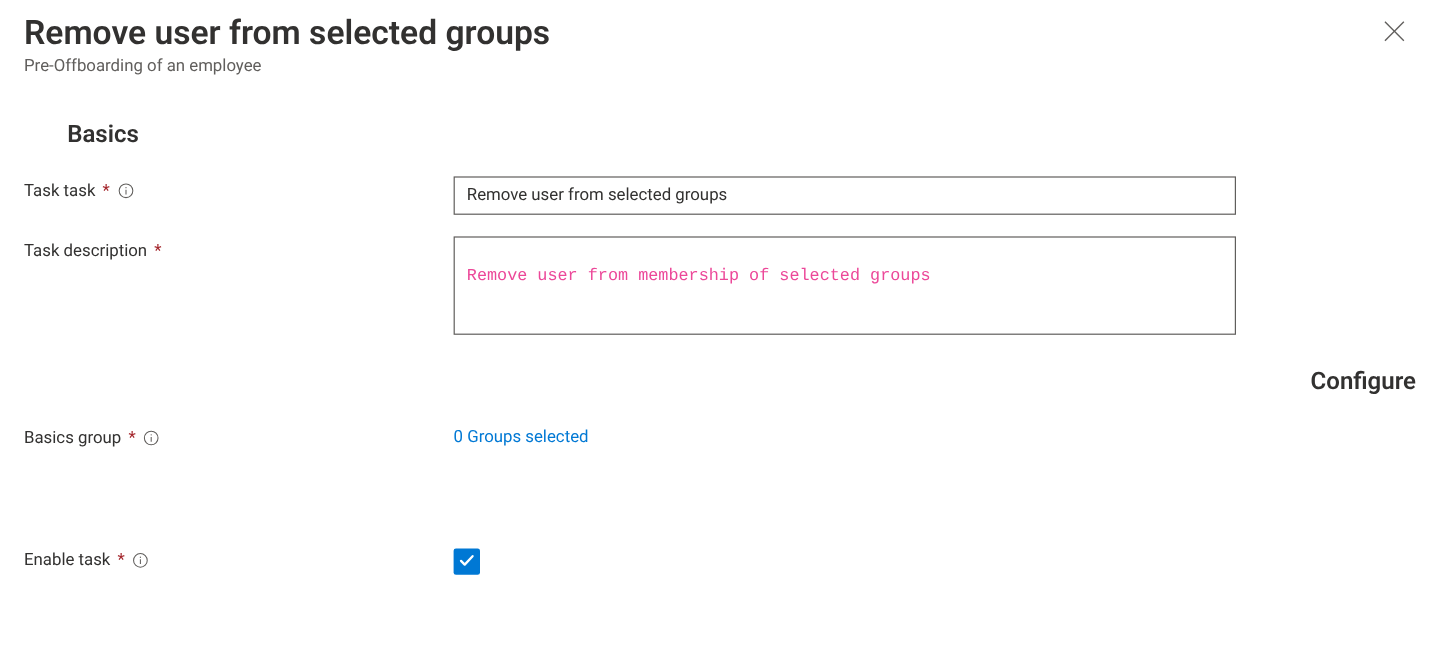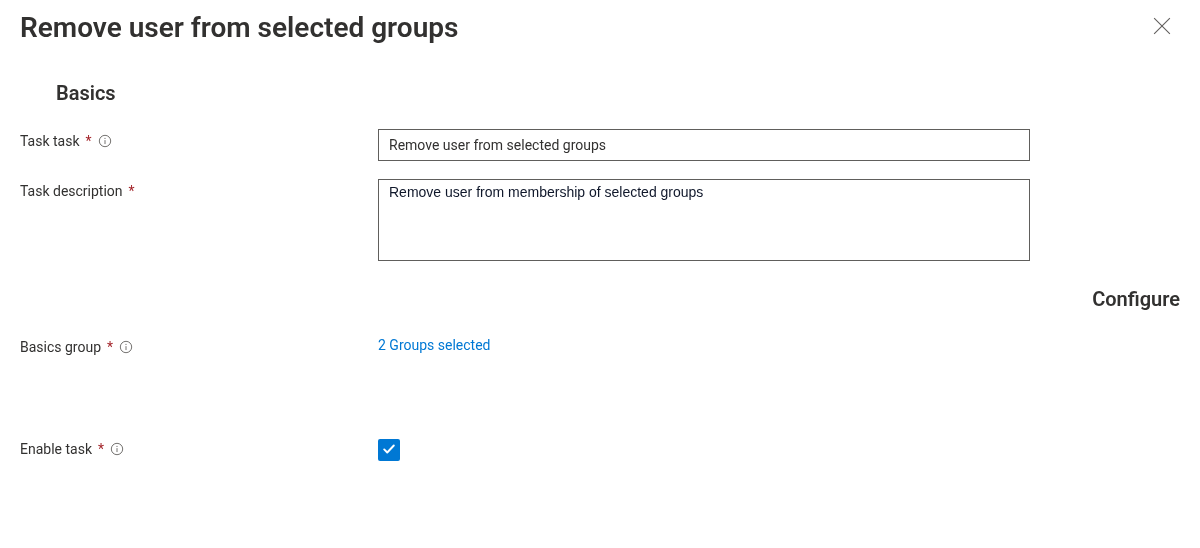--- a/index.html
+++ b/index.html
@@ -101,24 +101,24 @@
       font-size: 14px;
       font-family: inherit;
       color: #323130;
       outline: none;
       background: #ffffff;
     }
     .textarea-input {
       width: 100%;
       height: 82px;
       border: 1px solid #605e5c;
-      padding: 4px 10px;
-      font-size: 14px;
-      font-family: Liberation Sans, sans-serif;
-      color: #0f172a;
+      padding: 24px 10px;
+      font-size: 14px;
+      font-family: Liberation Mono, monospace;
+      color: #ec4899;
       outline: none;
       resize: none;
       background: #ffffff;
     }
     .groups-link {
       font-size: 14px;
       color: #0078d4;
       cursor: pointer;
       padding-top: 0;
     }
@@ -143,20 +143,21 @@
       height: 14px;
       color: #ffffff;
     }
   </style>
 </head>
 <body>
 
 <div class="header">
   <div>
     <h1 class="page-title">Remove user from selected groups</h1>
+    <div class="subtitle">Pre-Offboarding of an employee</div>
   </div>
   <div class="close-btn">
     <span>
       <svg viewBox="0 0 16 16" stroke="currentColor" stroke-width="1" fill="none">
         <line x1="1" y1="1" x2="15" y2="15"></line>
         <line x1="15" y1="1" x2="1" y2="15"></line>
       </svg>
     </span>
   </div>
 </div>
@@ -198,21 +199,21 @@
     <span class="required">*</span>
     <span class="info-icon">
       <svg viewBox="0 0 16 16" fill="none" stroke="currentColor" stroke-width="1">
         <circle cx="8" cy="8" r="6.5"></circle>
         <circle cx="8" cy="5" r="0.6" fill="currentColor" stroke="none"></circle>
         <line x1="8" y1="7" x2="8" y2="11.5"></line>
       </svg>
     </span>
   </div>
   <div class="form-control-col">
-    <span class="groups-link">2 Groups selected</span>
+    <span class="groups-link">0 Groups selected</span>
   </div>
 </div>
 
 <div class="form-row checkbox-row">
   <div class="form-label-col">
     <span>Enable task</span>
     <span class="required">*</span>
     <span class="info-icon">
       <svg viewBox="0 0 16 16" fill="none" stroke="currentColor" stroke-width="1">
         <circle cx="8" cy="8" r="6.5"></circle>

